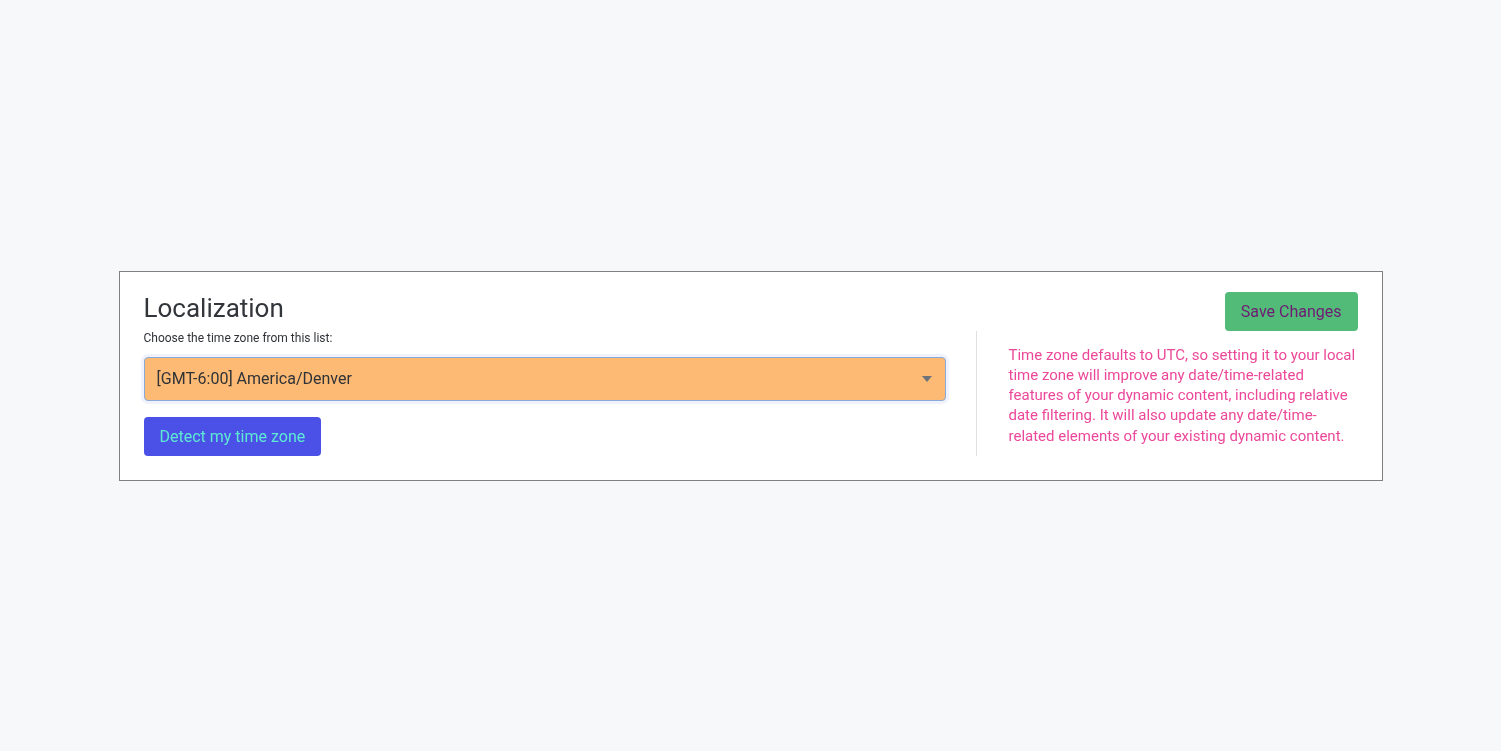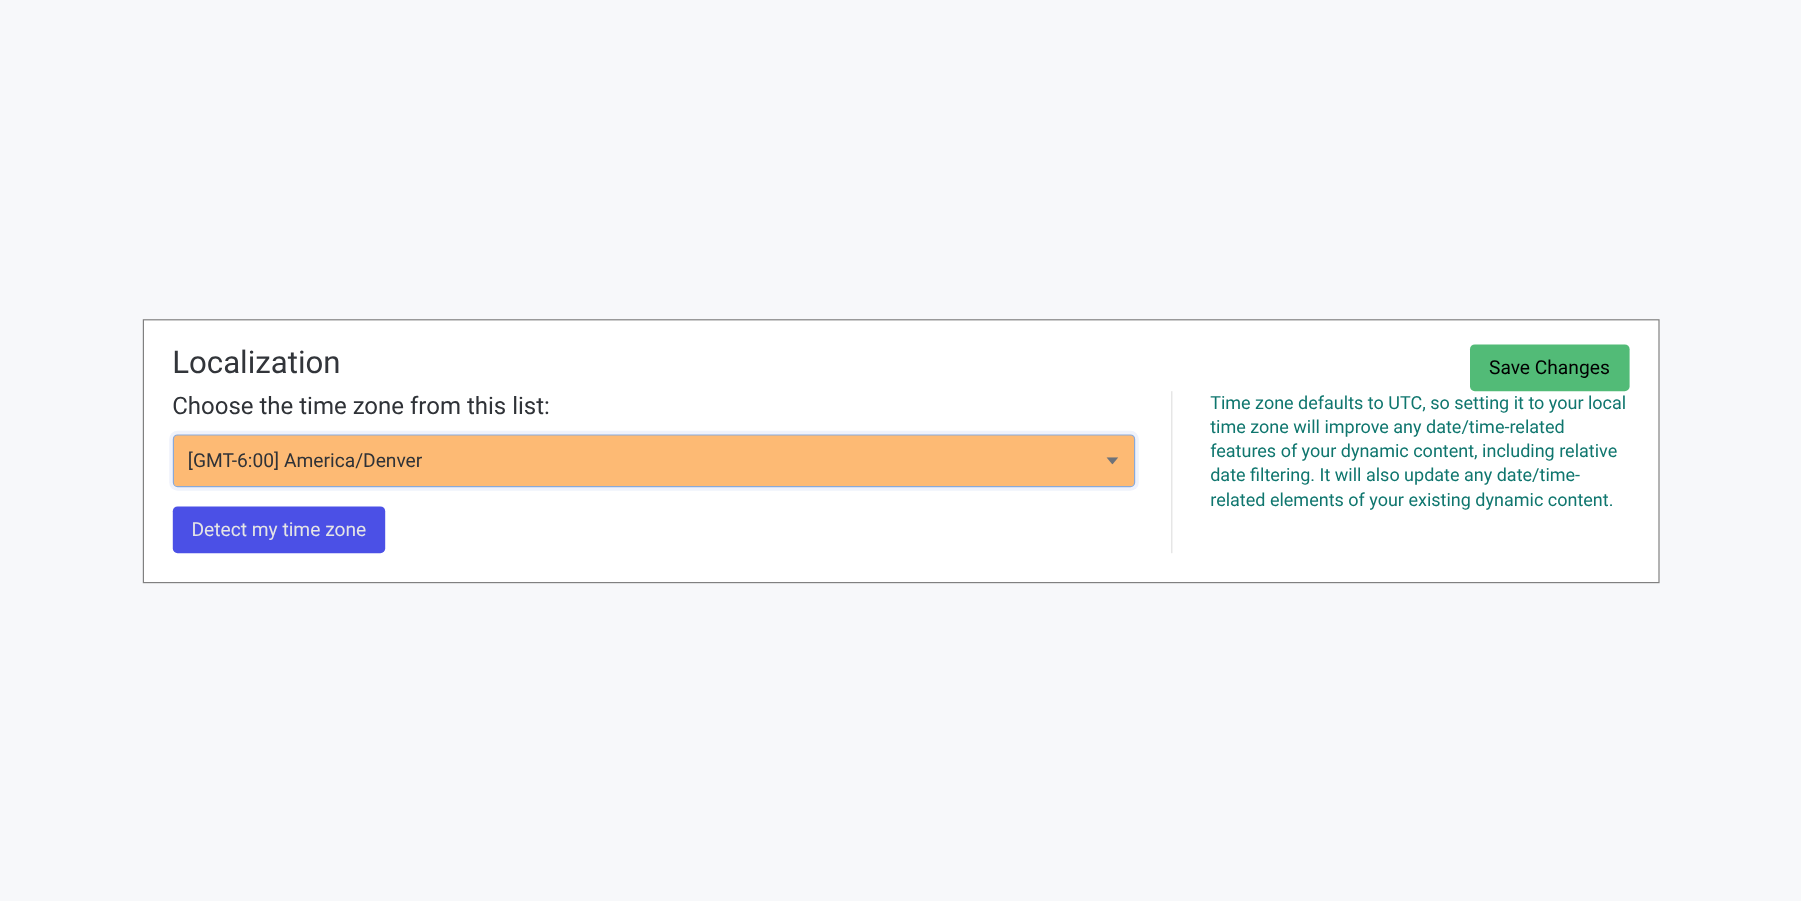--- a/index.html
+++ b/index.html
@@ -29,21 +29,21 @@
       align-items: flex-start;
     }
     .card-title {
       font-size: 26px;
       font-weight: 400;
       color: #32353a;
       line-height: 1.3;
     }
     .save-button {
       background-color: #52bb77;
-      color: #000000;
+      color: #701a75;
       border: none;
       border-radius: 4px;
       padding: 10px 16px;
       font-size: 16px;
       cursor: pointer;
       font-family: inherit;
     }
     .content-row {
       display: flex;
       gap: 0;
@@ -51,21 +51,21 @@
     .left-col {
       flex: 0 0 832px;
       padding-right: 30px;
     }
     .right-col {
       flex: 1;
       border-left: 1px solid #e0e0e0;
       padding-left: 32px;
     }
     .field-label {
-      font-size: 20px;
+      font-size: 12px;
       color: #2f3237;
       margin-bottom: 12px;
       display: block;
     }
     .select-wrapper {
       position: relative;
       width: 100%;
       margin-bottom: 16px;
     }
     .select-box {
@@ -87,32 +87,33 @@
       right: 14px;
       top: 50%;
       transform: translateY(-50%);
       pointer-events: none;
     }
     .caret-icon svg {
       display: block;
     }
     .detect-button {
       background-color: #4b50e6;
-      color: #e5e5e5;
+      color: #5eead4;
       border: none;
       border-radius: 4px;
       padding: 10px 16px;
       font-size: 16px;
       cursor: pointer;
       font-family: inherit;
     }
     .help-text {
       font-size: 15px;
-      color: #0f766e;
+      color: #ec4899;
       line-height: 1.35;
+      margin-top: 14px;
     }
   </style>
 </head>
 <body>
 
 <div class="card">
   <div class="card-header">
     <h1 class="card-title">Localization</h1>
     <button class="save-button">Save Changes</button>
   </div>

